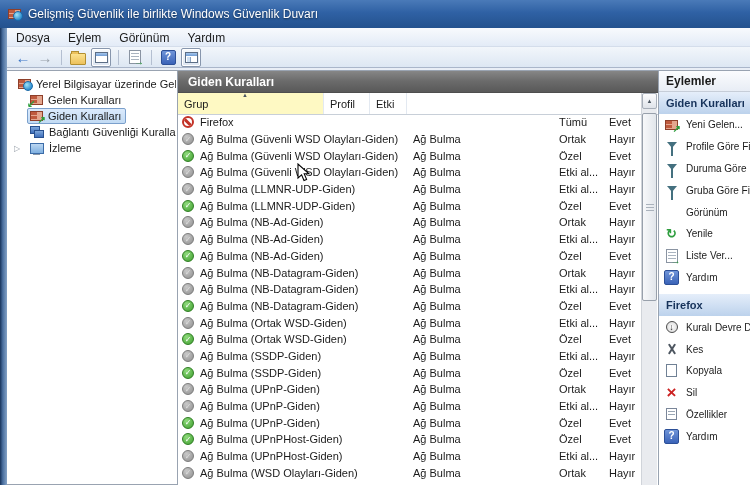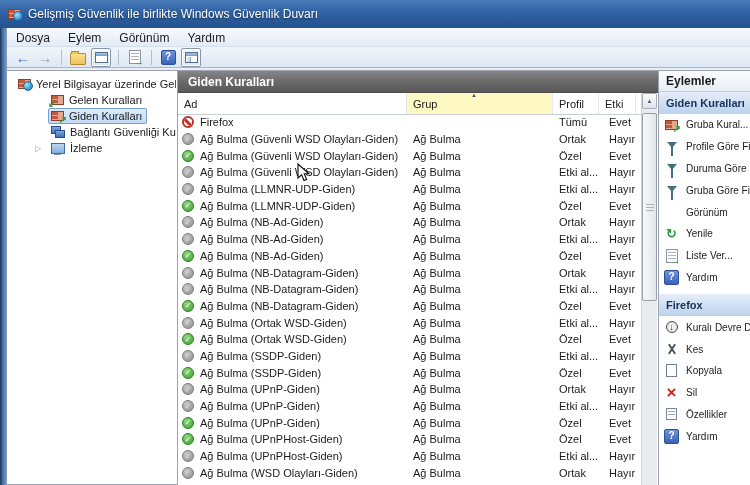--- a/index.html
+++ b/index.html
@@ -96,21 +96,21 @@
   .state-off::before{content:"✓"}
   .state-blocked{background:#fff;border:2px solid #c33327;position:relative;overflow:hidden}
   .state-blocked::before{content:"";position:absolute;left:-2px;top:3.5px;width:14px;height:2.5px;
     background:#c33327;transform:rotate(45deg)}
   
   .tree-panel{position:absolute;left:7px;top:70px;width:171px;height:415px;background:#fff;
     border:1px solid #99a3b1;border-left:none;box-sizing:border-box;padding-top:5px;font-size:11px;overflow:hidden}
   .t-row{display:flex;align-items:center;height:16px;white-space:nowrap}
   .t-exp{width:16px;flex:none;color:#98a0aa;font-size:8px;padding-left:3px;box-sizing:border-box}
   .t-exp-root{width:8px;flex:none}
-  .t-child{padding-left:25px}
+  .t-child{padding-left:4px}
   .t-inner{display:flex;align-items:center;gap:5px;padding:1px 4px 1px 2px;border:1px solid transparent;
     border-radius:2px;overflow:hidden}
   .t-sel{background:linear-gradient(#dbeafc,#c2dbf4);border-color:#7ba0cc}
   
   .list-panel{position:absolute;left:178px;top:70px;width:480px;height:415px;background:#fff;
     border-top:1px solid #99a3b1;box-sizing:border-box}
   .list-title{height:22px;background:linear-gradient(#868686,#6a6a6a 50%,#595959);color:#fff;
     font-weight:bold;font-size:12px;display:flex;align-items:center;padding-left:10px;
     border-bottom:1px solid #4e4e4e;box-sizing:border-box}
   .lv-header{display:flex;height:21px;border-bottom:1px solid #c8cfd8;font-size:11px;position:relative}
@@ -222,21 +222,20 @@
       <span class="t-inner">
         <span class="ic monitoring-icon"></span>
         <span class="t-label">İzleme</span>
       </span>
     </div>
   </div>
 
 <div class="list-panel">
   <div class="list-title">Giden Kuralları</div>
   <div class="lv-header">
-      <span class="hc hc-name">Ad</span>
       <span class="hc hc-group">Grup<span class="sort">▲</span></span>
       <span class="hc hc-profile">Profil</span>
       <span class="hc hc-enabled">Etki</span>
     </div>
   <div class="rows">
       <div class="lr">
         <span class="c c-name">
           <span class="st state-blocked"></span>
           <span>Firefox</span>
         </span>
@@ -441,21 +440,21 @@
 </div>
 
 <div class="actions-panel">
   <div class="ap-title">Eylemler</div>
   <div>
       <span class="ap-sec-h">Giden Kuralları</span>
       <div class="ap-item">
         <span class="ap-ico">
           <span class="ic new-rule-icon"></span>
         </span>
-        <span class="ap-label">Gruba Kural...</span>
+        <span class="ap-label">Yeni Gelen...</span>
       </div>
       <div class="ap-item">
         <span class="ap-ico">
           <span class="ic filter-icon"></span>
         </span>
         <span class="ap-label">Profile Göre Fil</span>
       </div>
       <div class="ap-item">
         <span class="ap-ico">
           <span class="ic filter-icon"></span>

